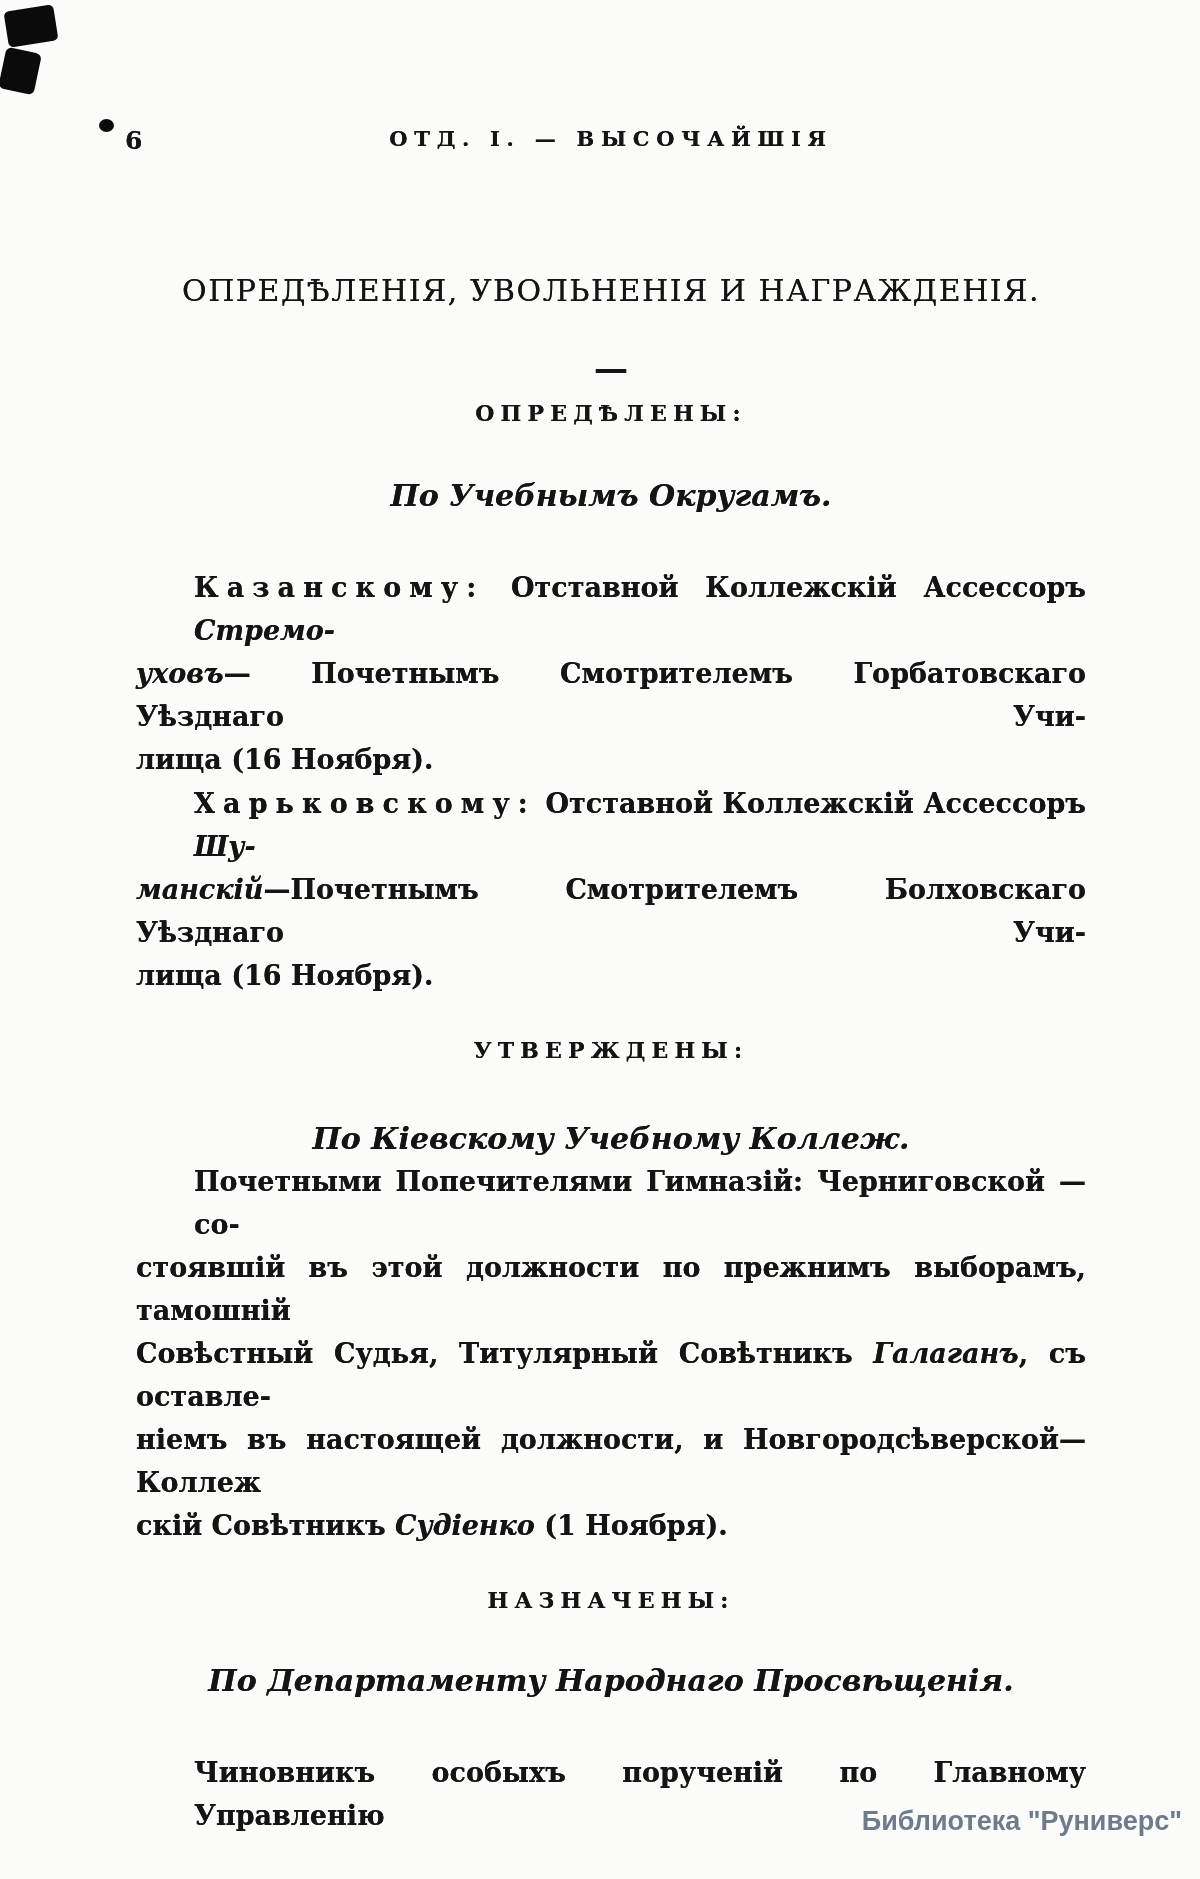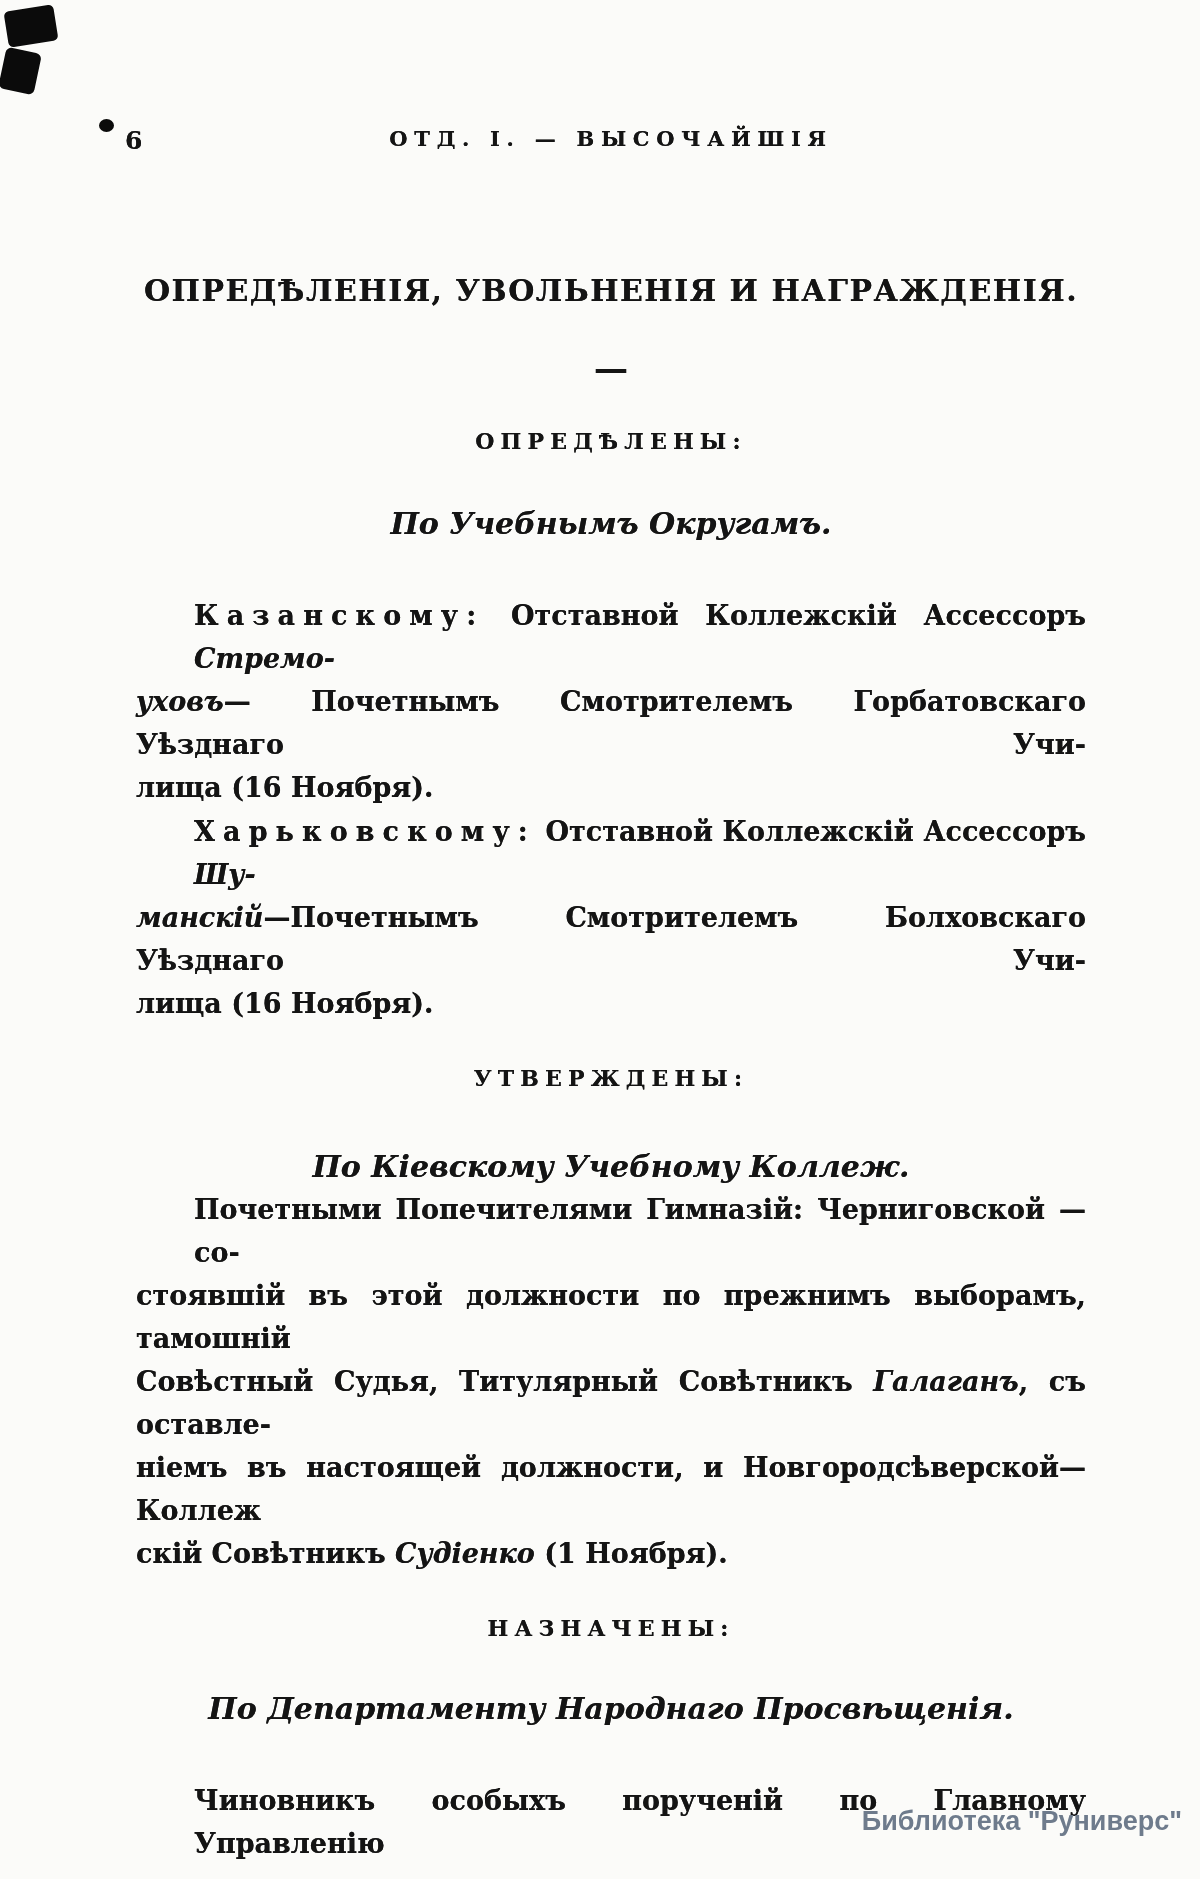--- a/index.html
+++ b/index.html
@@ -22,41 +22,41 @@
     position:absolute; left:-10px; top:0;
     font-size:25px; font-weight:bold;
   }
   .running-title {
     text-align:center; font-size:21px; font-weight:bold;
     letter-spacing:0.32em; white-space:nowrap;
   }
   
   .main-title {
     margin-top:120px; text-align:center;
-    font-size:30px; font-weight:bold; letter-spacing:0.05em;
+    font-size:30px; font-weight:normal; letter-spacing:0.05em;
     line-height:34px; white-space:nowrap;
   }
   .title-divider {
     margin-top:52px; text-align:center;
     font-size:34px; font-weight:bold; line-height:16px;
   }
   .decree-line {
     margin-top:56px; text-align:center;
     font-style:italic; font-weight:bold;
     font-size:30px; line-height:40px; white-space:nowrap;
   }
   .section-heading {
     text-align:center; font-weight:bold;
     font-size:22px; letter-spacing:0.28em; line-height:26px;
   }
   .section-subheading {
     text-align:center; font-style:italic; font-weight:bold;
     font-size:30px; line-height:40px;
   }
-  .mt52 { margin-top:52px; }
+  .mt52 { margin-top:24px; }
   .mt50 { margin-top:50px; }
   .mt56 { margin-top:56px; }
   .mt48 { margin-top:48px; }
   .mt28 { margin-top:40px; }
   .paragraph { margin:1px; }
   .paragraph.pad-top { margin-top:50px; }
   .line {
     font-size:27px; font-weight:bold; line-height:43px;
     text-align:justify; text-align-last:justify;
     white-space:normal;

